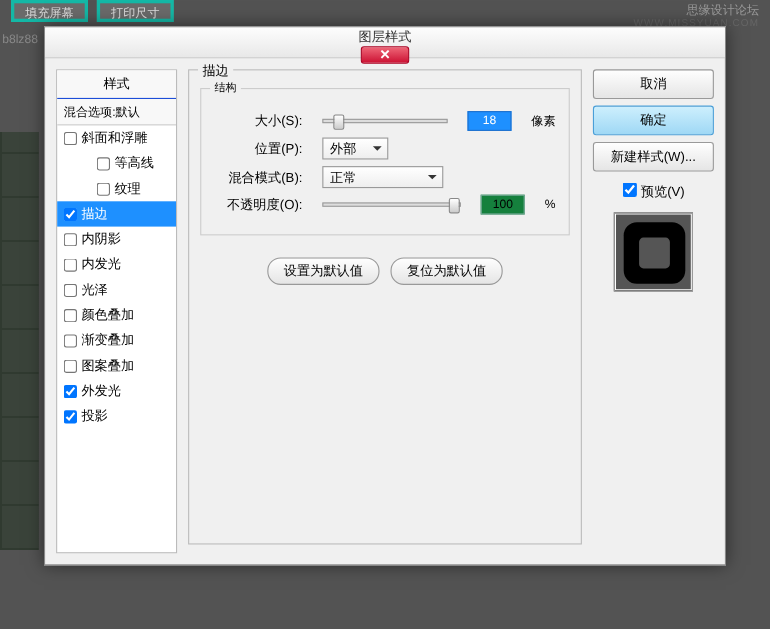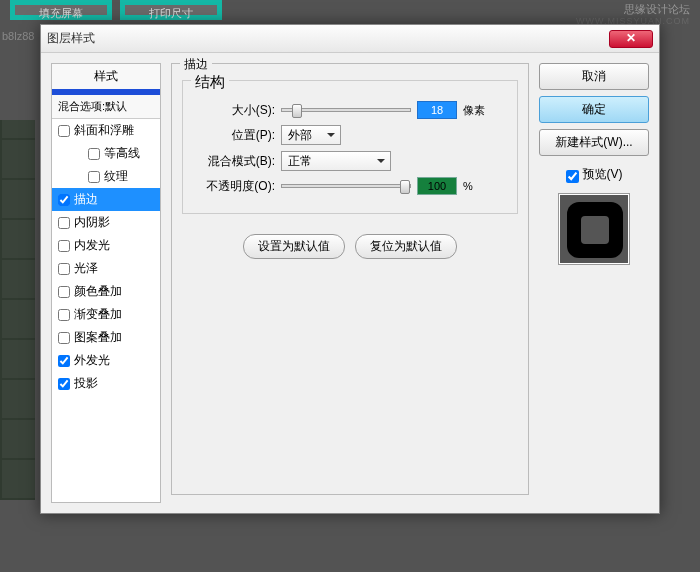--- a/index.html
+++ b/index.html
@@ -1,68 +1,68 @@
 <!DOCTYPE html>
 <html><head>
 <meta charset="utf-8">
 <style>
 * { box-sizing: border-box; margin: 0; padding: 0; font-family: "Microsoft YaHei", SimSun, sans-serif; font-size: 12px; }
 body { background: #535353; width: 700px; height: 572px; overflow: hidden; position: relative; }
 
 .bg-toolbar { position: absolute; top: 0; left: 0; right: 0; height: 20px; background: #535353; display: flex; gap: 8px; padding-left: 10px; }
-.bg-btn { background: #6a6a6a; border: 5px solid #14b8a6; color: #ddd; padding: 1px 24px; font-size: 11px; }
+.bg-btn { background: #6a6a6a; border: 3px solid #14b8a6; color: #ddd; padding: 1px 10px; font-size: 11px; }
 .watermark { position: absolute; top: 2px; right: 10px; color: #999; font-size: 11px; }
 .watermark2 { position: absolute; top: 16px; right: 10px; color: #666; font-size: 9px; letter-spacing: 1px; }
 .bg-text { position: absolute; top: 30px; left: 2px; color: #888; font-size: 11px; }
 
 .bg-bricks { position: absolute; top: 120px; left: 0; width: 35px; height: 380px; background:
   repeating-linear-gradient(0deg, #1a2a1a 0 2px, transparent 2px 40px),
   repeating-linear-gradient(90deg, #1a2a1a 0 2px, transparent 2px 35px),
   #2a3a2a; opacity: 0.6; }
 
 .dialog { position: absolute; top: 24px; left: 40px; width: 620px; height: 490px; background: #f0f0f0; border: 1px solid #888; box-shadow: 0 0 15px rgba(0,0,0,0.5); }
-.titlebar { height: 28px; background: linear-gradient(#fdfdfd, #e8e8e8); border-bottom: 1px solid #ccc; display: flex; align-items: center; padding: 0 6px; }
+.titlebar { height: 28px; background: linear-gradient(#fdfdfd, #e8e8e8); border-bottom: 1px solid #ccc; display: flex; align-items: center; padding: 0 6px; flex-direction: column; }
 .titlebar-text { flex: 1; color: #333; font-size: 12px; }
 .close-btn { width: 44px; height: 18px; background: linear-gradient(#e67, #c13); border: 1px solid #a02; border-radius: 3px; color: #fff; text-align: center; line-height: 14px; font-weight: bold; cursor: pointer; }
 
 .dialog-body { display: flex; padding: 10px; gap: 10px; height: calc(100% - 28px); }
 
 .styles-panel { width: 110px; border: 1px solid #bbb; background: #fff; display: flex; flex-direction: column; }
-.styles-header { padding: 4px 6px; border-bottom: 6px solid #1d4ed8; background: #f8f8f8; text-align: center; }
+.styles-header { padding: 4px 6px; border-bottom: 1px solid #1d4ed8; background: #f8f8f8; text-align: center; }
 .styles-subheader { padding: 4px 6px; border-bottom: 1px solid #ccc; background: #f8f8f8; font-size: 11px; }
 .style-item { padding: 3px 6px; display: flex; align-items: center; gap: 4px; cursor: pointer; }
 .style-item.indent { padding-left: 36px; }
 .style-item.selected { background: #1e90ff; color: #fff; }
 .style-item input[type="checkbox"] { width: 12px; height: 12px; }
 
 .center-panel { flex: 1; display: flex; flex-direction: column; }
 .group-box { border: 1px solid #bbb; position: relative; padding: 12px 10px 10px; margin-bottom: 8px; }
 .group-title { position: absolute; top: -8px; left: 8px; background: #f0f0f0; padding: 0 4px; font-size: 12px; }
 .sub-group { border: 1px solid #ccc; position: relative; padding: 14px 12px 12px; margin: 4px 0 10px; }
-.sub-title { position: absolute; top: -8px; left: 8px; background: #f0f0f0; padding: 0 4px; font-size: 15px; }
-
-.form-row { display: flex; align-items: center; margin: 6px 0; gap: 6px; }
+.sub-title { position: absolute; top: -8px; left: 8px; background: #f0f0f0; padding: 0 4px; font-size: 10px; }
+
+.form-row { display: flex; align-items: center; margin: 6px 0; gap: 18px; }
 .form-label { width: 80px; text-align: right; font-size: 12px; }
 .slider { flex: 1; height: 4px; background: #ddd; border: 1px solid #999; position: relative; max-width: 130px; }
 .slider-thumb { position: absolute; top: -5px; width: 10px; height: 14px; background: linear-gradient(#fff,#ccc); border: 1px solid #888; border-radius: 2px; }
 .num-input { width: 40px; height: 18px; border: 1px solid #7a9; background: #15803d; text-align: center; font-size: 11px; }
 .num-input.hl { background: #1e90ff; color: #fff; border-color: #1e70cc; text-align: center; }
 .unit { font-size: 11px; }
 .dropdown { height: 20px; border: 1px solid #999; background: linear-gradient(#fff,#eee); padding: 0 18px 0 6px; position: relative; display: inline-flex; align-items: center; min-width: 60px; cursor: pointer; text-align: center; }
 .dropdown::after { content: ""; position: absolute; right: 5px; top: 7px; border: 4px solid transparent; border-top-color: #333; }
 .color-swatch { width: 40px; height: 16px; background: #000; border: 1px solid #666; cursor: pointer; }
 
 .fill-group { border: 1px solid #ccc; position: relative; padding: 14px 12px 60px; flex: 1; }
 .btn-row { display: flex; gap: 10px; justify-content: center; margin-top: 10px; }
 .std-btn { padding: 3px 14px; background: linear-gradient(#fefefe,#e5e5e5); border: 1px solid #999; border-radius: 12px; cursor: pointer; font-size: 12px; }
 
 .right-panel { width: 110px; display: flex; flex-direction: column; gap: 6px; align-items: stretch; }
 .right-btn { padding: 4px 6px; background: linear-gradient(#fefefe,#e5e5e5); border: 1px solid #999; border-radius: 3px; cursor: pointer; text-align: center; font-size: 12px; }
 .right-btn.primary { background: linear-gradient(#cdeffd,#9fd8f5); border-color: #4a9fd8; }
-.preview-check { display: flex; align-items: flex-end; gap: 4px; justify-content: center; margin-top: 4px; }
+.preview-check { display: flex; align-items: flex-start; gap: 4px; justify-content: center; margin-top: 4px; }
 .preview-box { width: 72px; height: 72px; background: #555; border: 1px solid #999; box-shadow: inset 0 0 0 1px #fff; margin: 4px auto; position: relative; }
 .preview-shape { position: absolute; top: 8px; left: 8px; width: 56px; height: 56px; background: #000; border-radius: 12px; }
 .preview-shape::after { content: ""; position: absolute; top: 14px; left: 14px; width: 28px; height: 28px; background: #555; border-radius: 4px; }
 </style>
 </head>
 <body>
 
 <div class="bg-toolbar">
   <button class="bg-btn">填充屏幕</button>
   <button class="bg-btn">打印尺寸</button>

